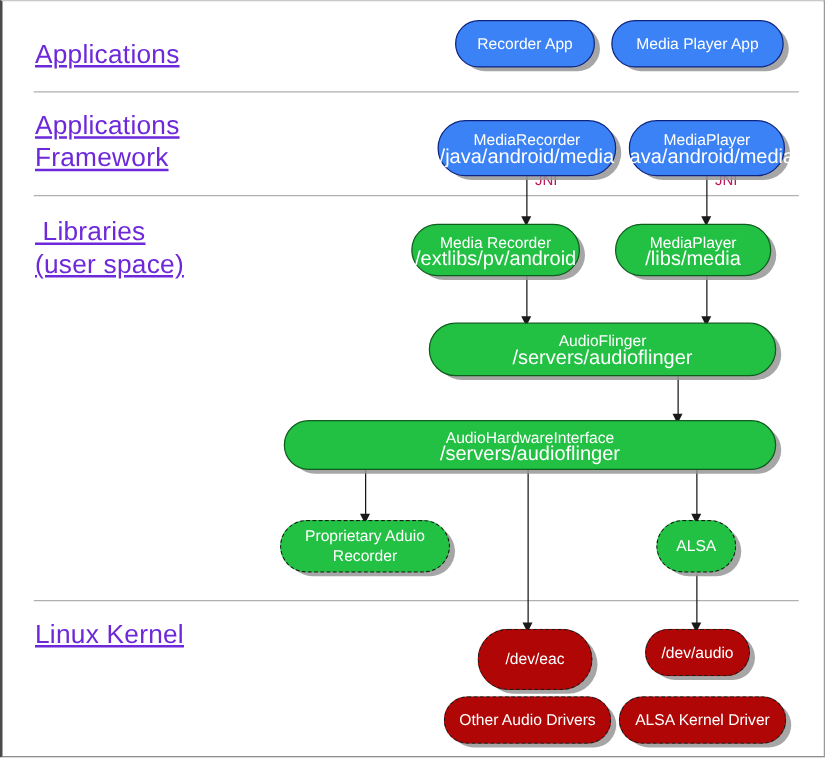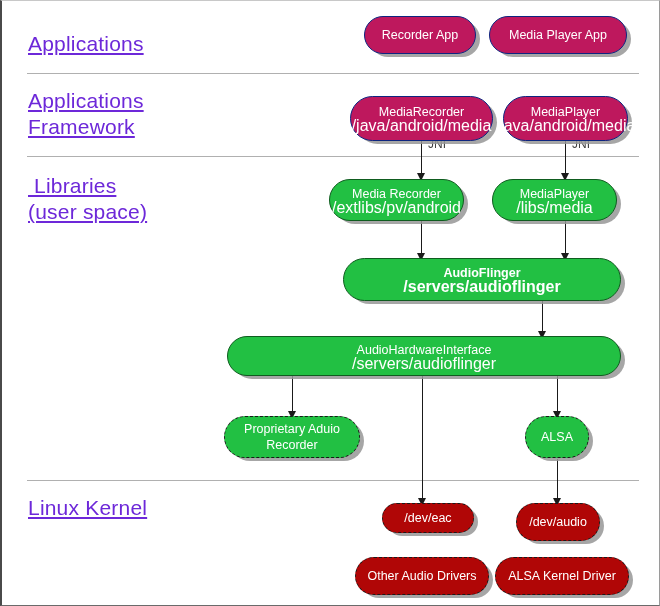--- a/index.html
+++ b/index.html
@@ -51,21 +51,21 @@
     position: absolute;
     width: 0;
     height: 0;
     border-left: 4.5px solid transparent;
     border-right: 4.5px solid transparent;
     border-top: 8px solid #1a1a1a;
   }
   .conn-label {
     position: absolute;
     font-size: 12px;
-    color: #404040;
+    color: #be185d;
     white-space: nowrap;
   }
 
   
   .node {
     position: absolute;
     box-sizing: border-box;
     display: flex;
     flex-direction: column;
     align-items: center;
@@ -84,21 +84,21 @@
     white-space: normal;
     line-height: 16px;
   }
   .node .sub {
     font-size: 16px;
     line-height: 12px;
     white-space: nowrap;
   }
 
   .node.blue {
-    background: #be185d;
+    background: #3b82f6;
     border: 1px solid #0d2580;
   }
   .node.green {
     background: #22c043;
     border: 1.2px solid #0f5c1f;
   }
   .node.green.dashed {
     border: 1.6px dashed #1a1a1a;
   }
   .node.red {
@@ -172,39 +172,39 @@
   <div class="node green" style="left:327px; top:178px; width:135px; height:42px;">
     <div class="title">Media Recorder</div>
     <div class="sub">/extlibs/pv/android</div>
   </div>
 
   <div class="node green" style="left:490px; top:178px; width:125px; height:42px;">
     <div class="title">MediaPlayer</div>
     <div class="sub">/libs/media</div>
   </div>
 
-  <div class="node green" style="left:341px; top:257px; width:278px; height:43px;font-weight:bold;">
+  <div class="node green" style="left:341px; top:257px; width:278px; height:43px;">
     <div class="title">AudioFlinger</div>
     <div class="sub">/servers/audioflinger</div>
   </div>
 
   <div class="node green" style="left:225px; top:335px; width:394px; height:40px;">
     <div class="title">AudioHardwareInterface</div>
     <div class="sub">/servers/audioflinger</div>
   </div>
 
   <div class="node green dashed" style="left:222px; top:415px; width:136px; height:42px; padding:0 16px;">
     <div class="title wrap">Proprietary Aduio Recorder</div>
   </div>
 
   <div class="node green dashed" style="left:523px; top:415px; width:64px; height:42px;">
     <div class="title">ALSA</div>
   </div>
 
-  <div class="node red" style="left:380px; top:502px; width:92px; height:30px;">
+  <div class="node red" style="left:380px; top:502px; width:92px; height:49px;">
     <div class="title">/dev/eac</div>
   </div>
 
   <div class="node red" style="left:514px; top:502px; width:84px; height:38px;align-items:center;">
     <div class="title">/dev/audio</div>
   </div>
 
   <div class="node red" style="left:353px; top:556px; width:134px; height:38px;">
     <div class="title">Other Audio Drivers</div>
   </div>

